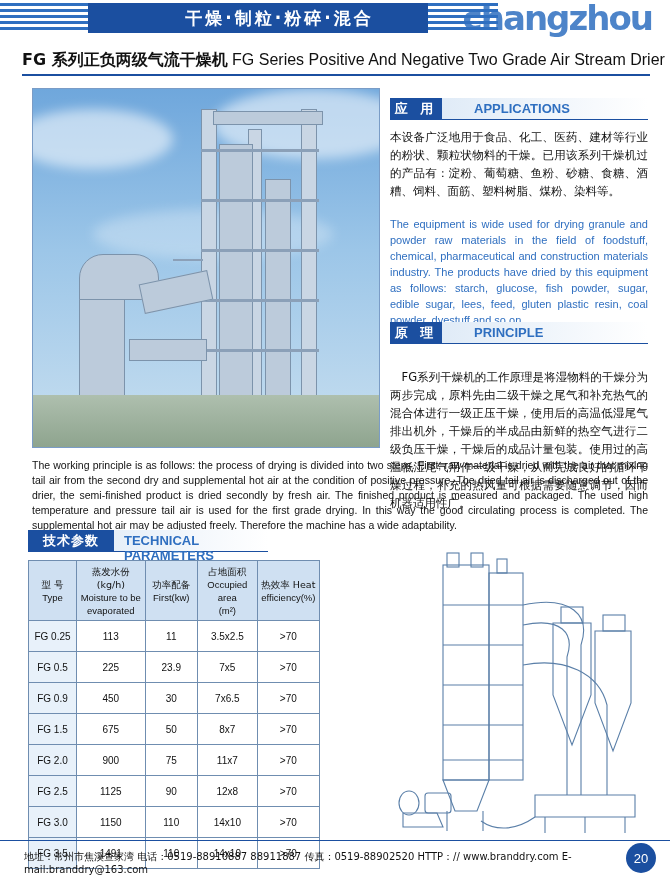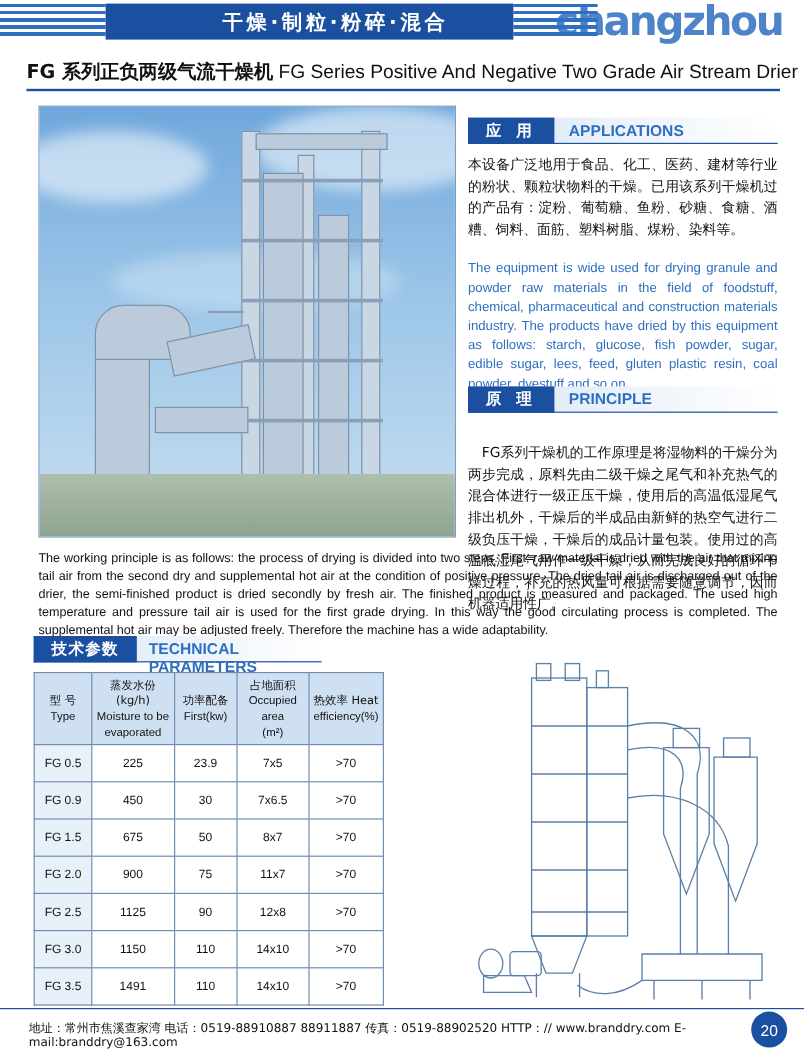--- a/index.html
+++ b/index.html
@@ -81,21 +81,21 @@
     position:absolute; background:#8ba0b8;
   }
 
   
   .sec-head {
     position:absolute; width:258px; height:22px;
     background:linear-gradient(to right,#d8e6f5,#ffffff);
     border-bottom:1px solid #1b4fa0;
   }
   .sec-cn {
-    position:absolute; left:0; top:0; width:72px; height:22px;
+    position:absolute; left:0; top:0; width:52px; height:22px;
     background:#1b4fa0; color:#fff; font-size:13px; font-weight:bold;
     display:flex; align-items:center; justify-content:center;
     letter-spacing:4px;
     font-family:"DejaVu Sans", sans-serif;
   }
   .sec-en {
     position:absolute; left:84px; top:3px;
     color:#2f6fc0; font-size:13px; font-weight:bold;
   }
 
@@ -256,20 +256,27 @@
         <span class="th-en">(m²)</span>
       </th>
       <th style="width:66px">
         <span class="th-cn">热效率 Heat</span>
         <span class="th-en">efficiency(%)</span>
       </th>
     </tr>
   </thead>
   <tbody>
     <tr>
+      <td>FG 0.25</td>
+      <td>113</td>
+      <td>11</td>
+      <td>3.5x2.5</td>
+      <td>&gt;70</td>
+    </tr>
+    <tr>
       <td>FG 0.5</td>
       <td>225</td>
       <td>23.9</td>
       <td>7x5</td>
       <td>&gt;70</td>
     </tr>
     <tr>
       <td>FG 0.9</td>
       <td>450</td>
       <td>30</td>

